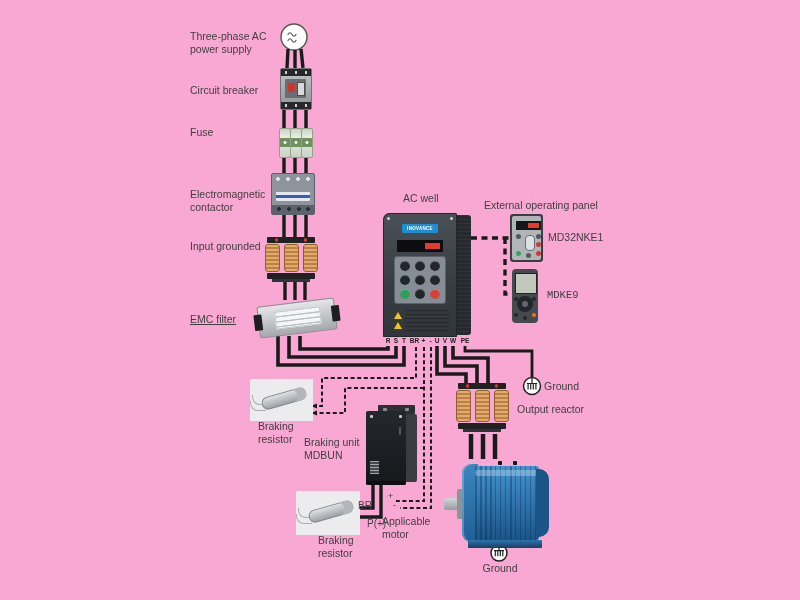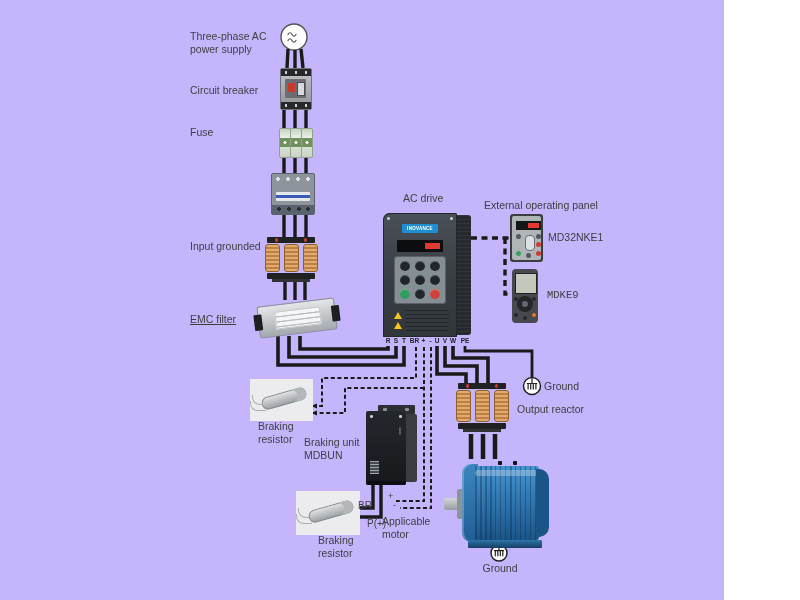--- a/index.html
+++ b/index.html
@@ -1,16 +1,16 @@
 <!DOCTYPE html>
 <html><head>
 <meta charset="utf-8">
 <style>
   html,body{margin:0;padding:0;background:#fff;}
-  #screen{position:relative;width:724px;height:600px;background:#c4b5fd;overflow:hidden;
+  #screen{position:relative;width:800px;height:600px;background:#f9a8d4;overflow:hidden;
           font-family:"Liberation Sans","DejaVu Sans",sans-serif;color:#3f3f3f;}
   .lbl{position:absolute;font-size:10.5px;line-height:1.2;color:#3f3f3f;z-index:3;}
   .lbl.small{font-size:9.5px;}
   #wires{position:absolute;left:0;top:0;z-index:1;}
   .comp{position:absolute;z-index:2;}
   
   #terminal-row{position:absolute;left:0;top:336.5px;width:800px;height:9px;z-index:3;}
   .term{position:absolute;top:0;transform:translateX(-50%);font-size:6.5px;font-weight:bold;color:#222;letter-spacing:0;}
   
   .breaker{left:280px;top:68px;width:30px;height:40px;background:linear-gradient(180deg,#c3c6c9,#8e9295);
@@ -333,24 +333,25 @@
     <div class="m-tbox"></div>
     <div class="m-front"></div>
     <div class="m-body"></div>
     <div class="m-back"></div>
     <div class="m-foot"></div>
   </div>
 
   <div class="lbl" style="left:190px;top:30px;width:94px;">Three-phase AC power supply</div>
   <div class="lbl" style="left:190px;top:84px;">Circuit breaker</div>
   <div class="lbl" style="left:190px;top:126px;">Fuse</div>
+  <div class="lbl" style="left:190px;top:188px;width:110px;">Electromagnetic contactor</div>
   <div class="lbl" style="left:190px;top:240px;">Input grounded</div>
   <div class="lbl" style="left:190px;top:313px;text-decoration:underline;">EMC filter</div>
 
-  <div class="lbl" style="left:403px;top:192px;">AC drive</div>
+  <div class="lbl" style="left:403px;top:192px;">AC well</div>
   <div class="lbl" style="left:484px;top:199px;white-space:nowrap;">External operating panel</div>
   <div class="lbl" style="left:548px;top:231px;">MD32NKE1</div>
   <div class="lbl" style="left:547px;top:289px;font-family:Liberation Mono, monospace;">MDKE9</div>
 
   <div class="lbl" style="left:258px;top:420px;width:58px;">Braking resistor</div>
   <div class="lbl" style="left:304px;top:436px;width:68px;">Braking unit MDBUN</div>
   <div class="lbl" style="left:318px;top:534px;width:58px;">Braking resistor</div>
 
   <div class="lbl" style="left:358px;top:500px;font-size:10px;">BR</div>
   <div class="lbl" style="left:367px;top:518px;font-size:10px;">P(+)</div>

